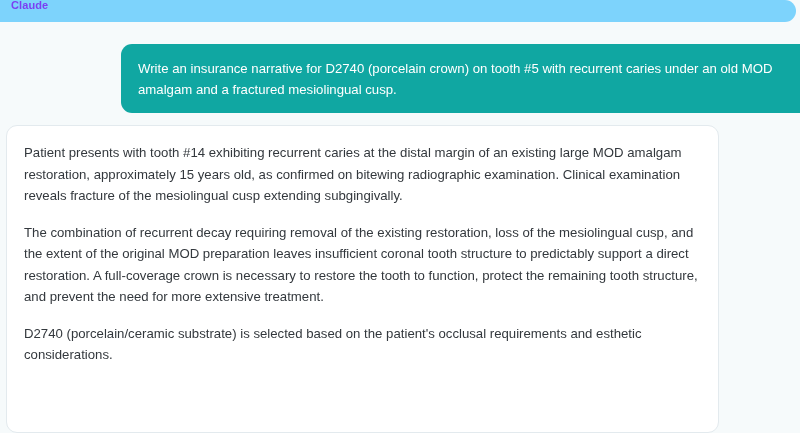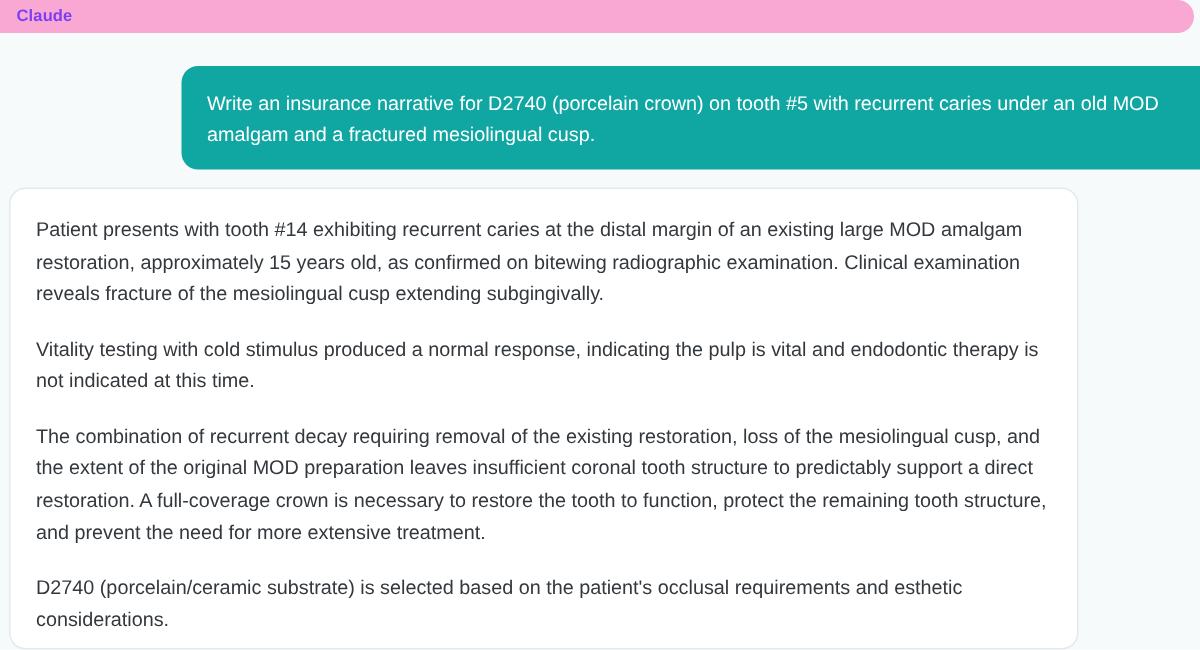--- a/index.html
+++ b/index.html
@@ -16,25 +16,24 @@
     -webkit-font-smoothing: antialiased;
   }
 
   
   .app-header {
     position: absolute;
     left: 0;
     top: 0;
     width: 796px;
     height: 22px;
-    background: #f9a8d4;
+    background: #7dd3fc;
     border-top-right-radius: 11px;
     border-bottom-right-radius: 11px;
     display: flex;
-    align-items: center;
   }
   .app-title {
     margin-left: 11px;
     font-size: 11px;
     font-weight: bold;
     color: #7b3ff2;
     letter-spacing: 0.1px;
     line-height: 1;
   }
 
@@ -94,16 +93,15 @@
 </div>
 
 <div class="prompt-row">
   <div class="prompt-bubble">
     <span class="prompt-text">Write an insurance narrative for D2740 (porcelain crown) on tooth #5 with recurrent caries under an old MOD amalgam and a fractured mesiolingual cusp.</span>
   </div>
 </div>
 
 <div class="response-card">
   <p>Patient presents with tooth #14 exhibiting recurrent caries at the distal margin of an existing large MOD amalgam restoration, approximately 15 years old, as confirmed on bitewing radiographic examination. Clinical examination reveals fracture of the mesiolingual cusp extending subgingivally.</p>
-  <p>Vitality testing with cold stimulus produced a normal response, indicating the pulp is vital and endodontic therapy is not indicated at this time.</p>
   <p>The combination of recurrent decay requiring removal of the existing restoration, loss of the mesiolingual cusp, and the extent of the original MOD preparation leaves insufficient coronal tooth structure to predictably support a direct restoration. A full-coverage crown is necessary to restore the tooth to function, protect the remaining tooth structure, and prevent the need for more extensive treatment.</p>
   <p>D2740 (porcelain/ceramic substrate) is selected based on the patient's occlusal requirements and esthetic considerations.</p>
 </div>
 
 </body></html>

